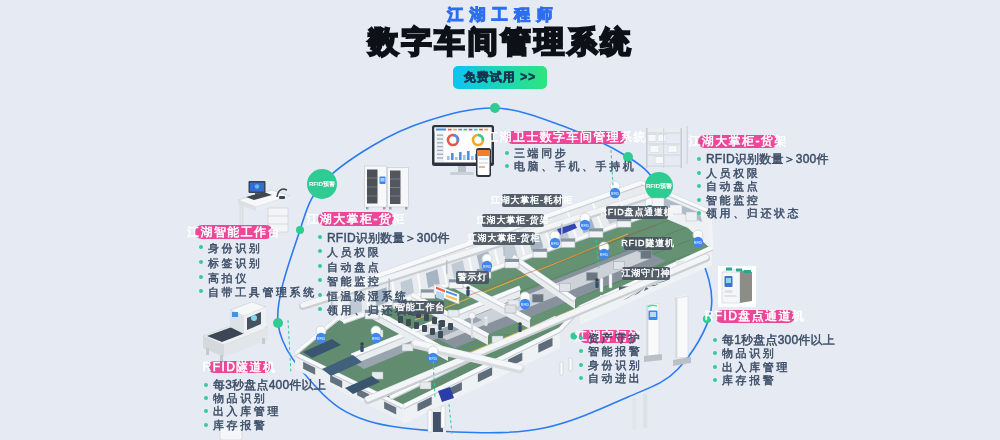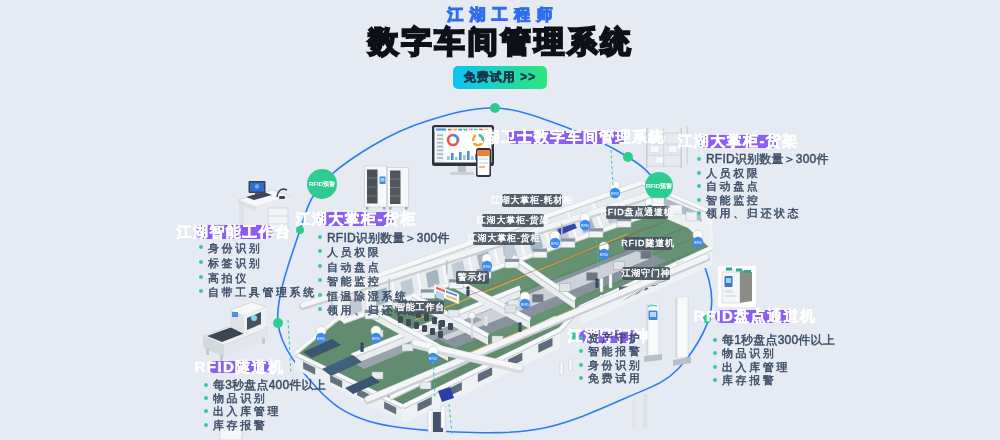--- a/index.html
+++ b/index.html
@@ -1,19 +1,19 @@
 <!DOCTYPE html>
 <html><head>
 <meta charset="utf-8">
 <style>
   html,body{margin:0;padding:0;}
   body{width:1000px;height:440px;overflow:hidden;font-family:"Liberation Sans",sans-serif;}
   #stage{position:relative;width:1000px;height:440px;background:#e6ebf3;overflow:hidden;}
   .abs{position:absolute;}
-  .pill{position:absolute;background:#8b5cf6;color:#fff;font-weight:bold;font-size:15px;-webkit-text-stroke:0.5px #fff;
+  .pill{position:absolute;background:#ec4899;color:#fff;font-weight:normal;font-size:12px;-webkit-text-stroke:0.5px #fff;
         border-radius:8px;display:flex;align-items:center;justify-content:center;
         white-space:nowrap;letter-spacing:1.4px;}
   .tag{position:absolute;background:rgba(72,82,94,0.92);color:#fff;font-size:9px;-webkit-text-stroke:0.4px #fff;
        border-radius:2px;display:flex;align-items:center;justify-content:center;
        white-space:nowrap;letter-spacing:0.8px;}
   .blist{position:absolute;font-size:11px;color:#3c4d66;letter-spacing:2.6px;-webkit-text-stroke:0.45px #3c4d66;}
   .blist .tt{letter-spacing:0.2px;font-size:12px;}
   .blist div{position:relative;white-space:nowrap;}
   .blist div:before{content:"";position:absolute;left:-9px;top:4px;width:4px;height:4px;
        border-radius:50%;background:#35c9a3;}
@@ -446,32 +446,36 @@
       <div>库存报警</div>
   </div>
   <div class="blist" style="left:327px;top:231px;line-height:14.4px;">
     <div class="tt">RFID识别数量＞300件</div>
       <div>人员权限</div>
       <div>自动盘点</div>
       <div>智能监控</div>
       <div>恒温除湿系统</div>
       <div>领用、归还状态</div>
   </div>
+  <div class="blist" style="left:514px;top:147px;line-height:13.4px;">
+    <div>三端同步</div>
+      <div>电脑、手机、手持机</div>
+  </div>
   <div class="blist" style="left:706px;top:153px;line-height:13.6px;">
     <div class="tt">RFID识别数量＞300件</div>
       <div>人员权限</div>
       <div>自动盘点</div>
       <div>智能监控</div>
       <div>领用、归还状态</div>
   </div>
   <div class="blist" style="left:588px;top:332px;line-height:13.3px;">
     <div>资产守护</div>
       <div>智能报警</div>
       <div>身份识别</div>
-      <div>免费试用</div>
+      <div>自动进出</div>
   </div>
   <div class="blist" style="left:722px;top:334px;line-height:13.3px;">
     <div class="tt">每1秒盘点300件以上</div>
       <div>物品识别</div>
       <div>出入库管理</div>
       <div>库存报警</div>
   </div>
 
   <div class="tag" style="left:502px;top:194px;width:60px;height:13px;">江湖大掌柜-耗材柜</div>
   <div class="tag" style="left:482px;top:214px;width:62px;height:13px;">江湖大掌柜-货架</div>

